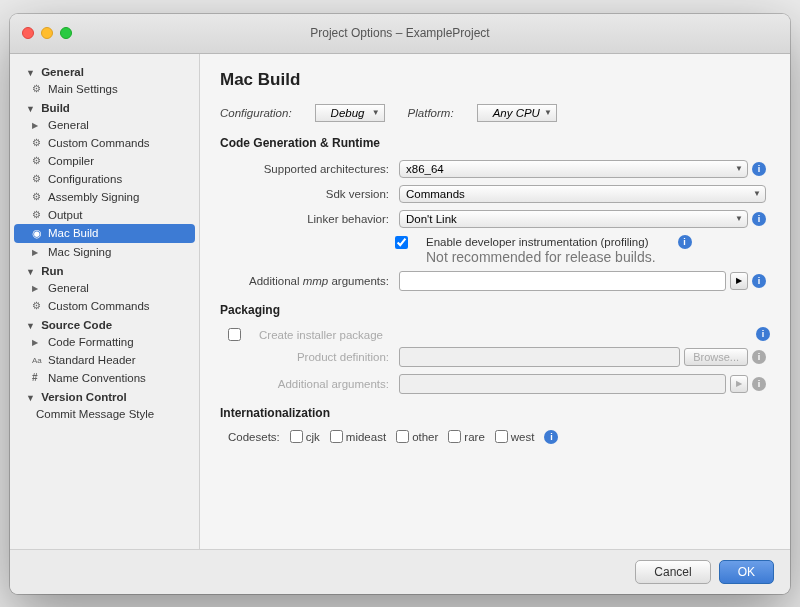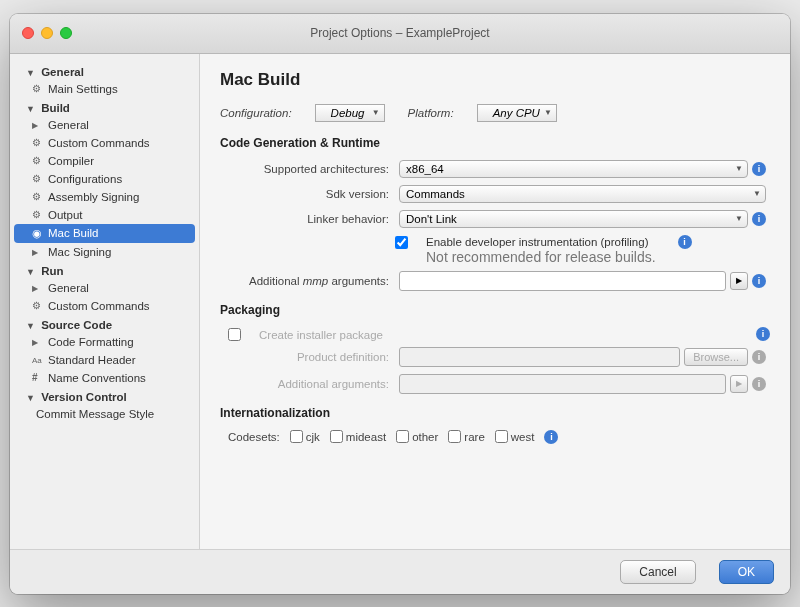--- a/index.html
+++ b/index.html
@@ -292,21 +292,21 @@
       gap: 3px;
       font-size: 11.5px;
       color: #444;
     }
     .codeset-item input[type="checkbox"] { cursor: pointer; }
     .footer {
       display: flex;
       justify-content: flex-end;
       align-items: center;
       padding: 10px 16px;
-      gap: 23px;
+      gap: 8px;
       border-top: 1px solid #d0d0d0;
       background: #ebebeb;
       border-radius: 0 0 8px 8px;
     }
     .footer-btn {
       padding: 4px 18px;
       border-radius: 5px;
       font-size: 12px;
       cursor: pointer;
       border: 1px solid #aaa;

